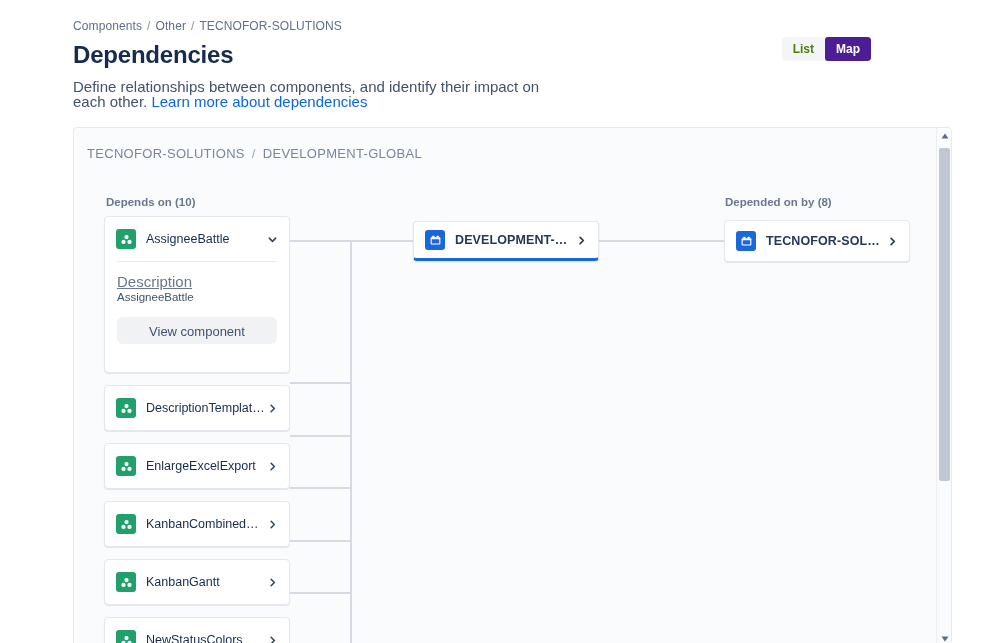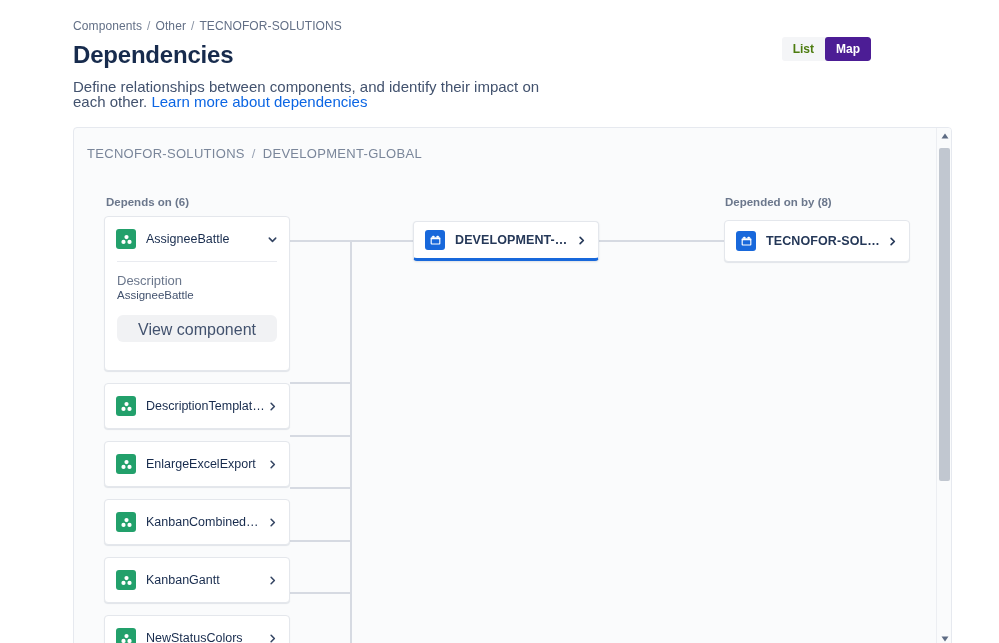--- a/index.html
+++ b/index.html
@@ -195,40 +195,41 @@
     color: #344563;
   }
 
   .card-divider {
     height: 1px;
     background: #e9ebf0;
     margin: 0 12px;
   }
 
   .desc-label {
-    font-size: 13px;
+    font-size: 15px;
     color: #6b778c;
     margin: 11px 12px 1px 12px;
+    text-decoration: underline;
   }
   .desc-value {
     font-size: 11.5px;
     color: #42526e;
     margin: 0 12px;
   }
 
   .view-component-btn {
     display: block;
     margin: 14px 19px 0 12px;
     height: 27px;
     line-height: 27px;
     text-align: center;
     background: #f1f2f4;
     border: none;
     border-radius: 6px;
-    font-size: 16px;
+    font-size: 13px;
     font-weight: 500;
     color: #42526e;
     cursor: pointer;
     font-family: "Liberation Sans", sans-serif;
     width: calc(100% - 24px);
   }
 
   
   .focus-node {
     position: absolute;
@@ -322,21 +323,21 @@
     <button class="view-btn">List</button>
     <button class="view-btn active">Map</button>
   </div>
 
   <div class="map-panel">
 
     <div class="map-breadcrumb">
       <span>TECNOFOR-SOLUTIONS</span><span class="sep">/</span><span>DEVELOPMENT-GLOBAL</span>
     </div>
 
-    <div class="col-label left">Depends on (6)</div>
+    <div class="col-label left">Depends on (10)</div>
     <div class="col-label right">Depended on by (8)</div>
 
     <svg class="connectors" viewBox="0 0 879 520">
       <g stroke="#d6dae2" stroke-width="1.4" fill="none" shape-rendering="crispEdges">
 
         <line x1="216" y1="113" x2="277" y2="113"></line>
         <line x1="216" y1="255" x2="277" y2="255"></line>
         <line x1="216" y1="308" x2="277" y2="308"></line>
         <line x1="216" y1="360" x2="277" y2="360"></line>
         <line x1="216" y1="413" x2="277" y2="413"></line>

